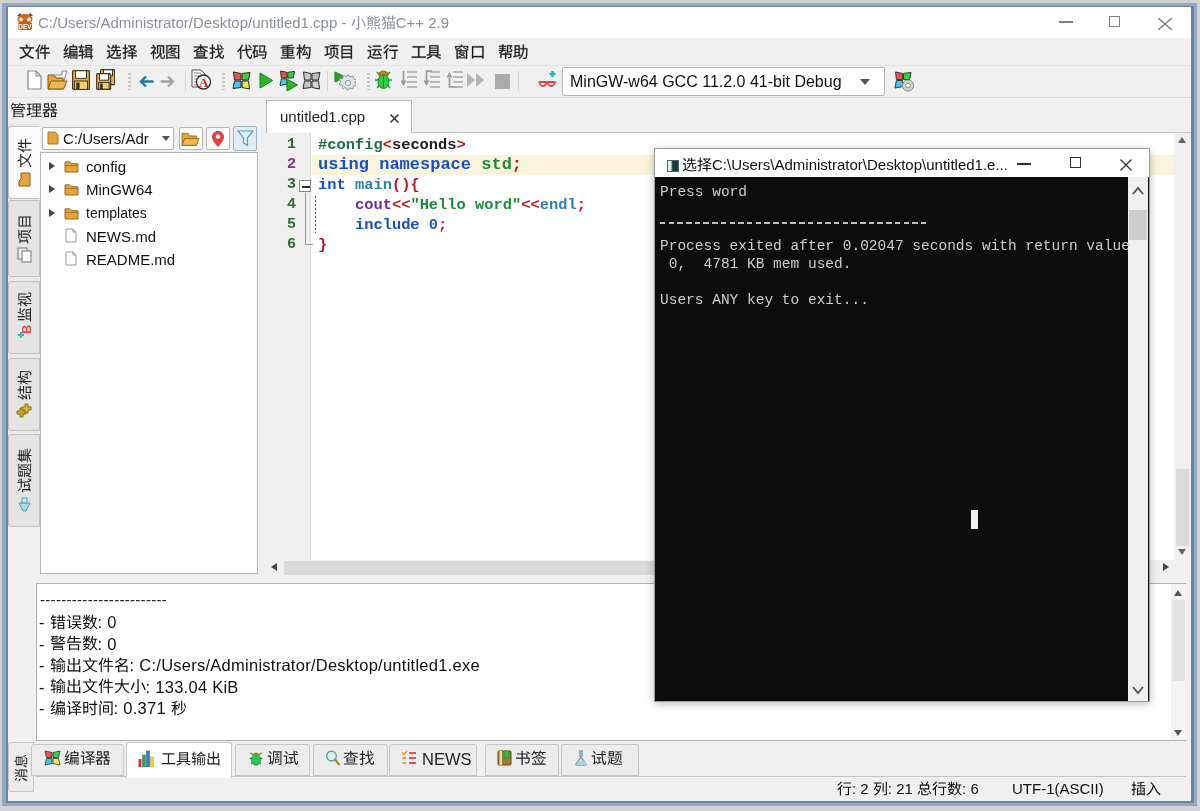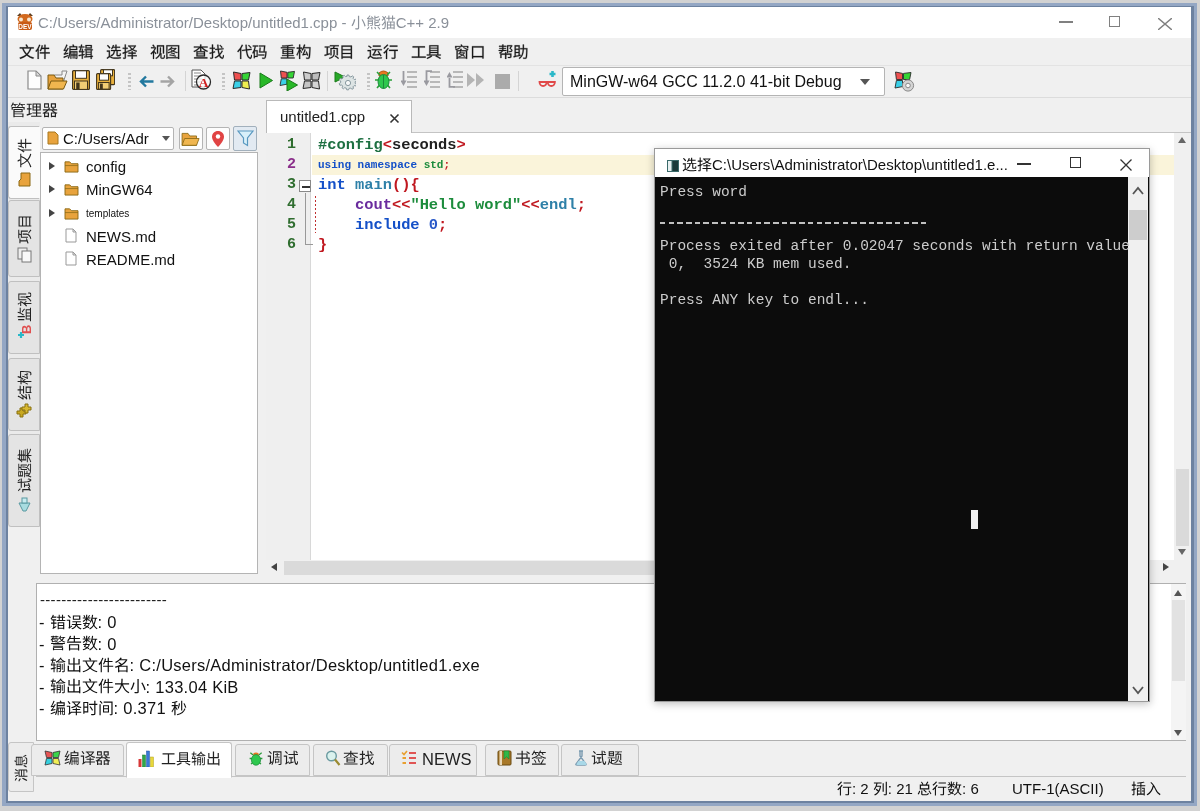--- a/index.html
+++ b/index.html
@@ -347,42 +347,42 @@
 <div class="ab" style="left:64px;top:182.3px;width:15px;height:13px"><svg width="15" height="13" viewBox="0 0 16 14">
       <path d="M1 13 L1 2 L6 2 L8 4 L15 4 L15 13 Z" fill="#e8a33d" stroke="#8a6914"></path>
       <path d="M1 6 H15" stroke="#8a6914" stroke-width="0.8" fill="none"></path>
     </svg></div>
 <div class="ab" style="left:86px;top:179.3px;font-size:15px;color:#111;white-space:nowrap;line-height:21px">MinGW64</div>
 <div class="ab" style="left:49px;top:208.60000000000002px;width:0;height:0;border-top:4.5px solid transparent;border-bottom:4.5px solid transparent;border-left:6px solid #444"></div>
 <div class="ab" style="left:64px;top:205.60000000000002px;width:15px;height:13px"><svg width="15" height="13" viewBox="0 0 16 14">
       <path d="M1 13 L1 2 L6 2 L8 4 L15 4 L15 13 Z" fill="#e8a33d" stroke="#8a6914"></path>
       <path d="M1 6 H15" stroke="#8a6914" stroke-width="0.8" fill="none"></path>
     </svg></div>
-<div class="ab" style="left:86px;top:202.60000000000002px;font-size:10px;color:#111;white-space:nowrap;line-height:21px">templates</div>
+<div class="ab" style="left:86px;top:202.60000000000002px;font-size:14px;color:#111;white-space:nowrap;line-height:21px">templates</div>
 <div class="ab" style="left:65px;top:227.90000000000003px;width:12px;height:15px"><svg width="12" height="15" viewBox="0 0 12 15">
       <path d="M1 1 h7 l3 3 v10 h-10 z" fill="#fff" stroke="#999"></path>
       <path d="M8 1 l3 3 h-3 z" fill="#e8e8e8" stroke="#999"></path>
     </svg></div>
 <div class="ab" style="left:86px;top:225.90000000000003px;font-size:15px;color:#111;white-space:nowrap;line-height:21px">NEWS.md</div>
 <div class="ab" style="left:65px;top:251.20000000000005px;width:12px;height:15px"><svg width="12" height="15" viewBox="0 0 12 15">
       <path d="M1 1 h7 l3 3 v10 h-10 z" fill="#fff" stroke="#999"></path>
       <path d="M8 1 l3 3 h-3 z" fill="#e8e8e8" stroke="#999"></path>
     </svg></div>
 <div class="ab" style="left:86px;top:249.20000000000005px;font-size:15px;color:#111;white-space:nowrap;line-height:21px">README.md</div>
 <div class="ab" style="left:266px;top:100px;width:146px;height:33px;background:#fff;border:1px solid #b9b9b9;border-bottom:none"></div>
 <div class="ab" style="left:280px;top:108px;font-size:15px;color:#222;white-space:nowrap">untitled1.cpp</div>
 <div class="ab" style="left:389px;top:110px;width:12px;height:12px"><svg width="11" height="11">
       <path d="M1.5 1.5 L9.5 9.5 M9.5 1.5 L1.5 9.5" stroke="#333" stroke-width="1.6"></path>
     </svg></div>
 <div class="ab" style="left:266px;top:133px;width:908px;height:427px;background:#fff"></div>
 <div class="ab" style="left:412px;top:132px;width:779px;height:1px;background:#c4c4c4"></div>
 <div class="ab" style="left:266px;top:133px;width:45px;height:427px;background:#efefef;border-right:1px solid #d8d8d8"></div>
 <div class="ab" style="left:312px;top:155px;width:862px;height:20px;background:#faf4da"></div>
 <div class="ab" style="left:318px;top:135px;font-family:'Liberation Mono',monospace;font-size:15.4px;font-weight:bold;line-height:20px;white-space:pre"><span style="color:#1e7042">#config</span><span style="color:#c01820">&lt;</span><span style="color:#202020">seconds</span><span style="color:#c01820">&gt;</span></div>
-<div class="ab" style="left:318px;top:155px;font-family:'Liberation Mono',monospace;font-size:11px;font-weight:bold;line-height:20px;white-space:pre"><span style="color:#1450c8">using namespace</span><span style="color:#202020"> </span><span style="color:#1c8c3c">std</span><span style="color:#c01820">;</span></div>
+<div class="ab" style="left:318px;top:155px;font-family:'Liberation Mono',monospace;font-size:17px;font-weight:bold;line-height:20px;white-space:pre"><span style="color:#1450c8">using namespace</span><span style="color:#202020"> </span><span style="color:#1c8c3c">std</span><span style="color:#c01820">;</span></div>
 <div class="ab" style="left:318px;top:175px;font-family:'Liberation Mono',monospace;font-size:15.4px;font-weight:bold;line-height:20px;white-space:pre"><span style="color:#1450c8">int</span><span style="color:#202020"> </span><span style="color:#2e80a8">main</span><span style="color:#c01820">(){</span></div>
 <div class="ab" style="left:318px;top:195px;font-family:'Liberation Mono',monospace;font-size:15.4px;font-weight:bold;line-height:20px;white-space:pre"><span style="color:#202020">    </span><span style="color:#6a2c9e">cout</span><span style="color:#c01820">&lt;&lt;</span><span style="color:#1c8c3c">"Hello word"</span><span style="color:#c01820">&lt;&lt;</span><span style="color:#2e80a8">endl</span><span style="color:#c01820">;</span></div>
 <div class="ab" style="left:318px;top:215px;font-family:'Liberation Mono',monospace;font-size:15.4px;font-weight:bold;line-height:20px;white-space:pre"><span style="color:#202020">    </span><span style="color:#1450c8">include</span><span style="color:#202020"> </span><span style="color:#2858c8">0</span><span style="color:#c01820">;</span></div>
 <div class="ab" style="left:318px;top:235px;font-family:'Liberation Mono',monospace;font-size:15.4px;font-weight:bold;line-height:20px;white-space:pre"><span style="color:#c01820">}</span></div>
 <div class="ab" style="left:269px;top:135px;font-family:'Liberation Mono',monospace;font-size:15px;font-weight:bold;line-height:20px;text-align:right;width:27px;color:#2f6d2f">1</div>
 <div class="ab" style="left:269px;top:155px;font-family:'Liberation Mono',monospace;font-size:15px;font-weight:bold;line-height:20px;text-align:right;width:27px;color:#8b2f8b">2</div>
 <div class="ab" style="left:269px;top:175px;font-family:'Liberation Mono',monospace;font-size:15px;font-weight:bold;line-height:20px;text-align:right;width:27px;color:#2f6d2f">3</div>
 <div class="ab" style="left:269px;top:195px;font-family:'Liberation Mono',monospace;font-size:15px;font-weight:bold;line-height:20px;text-align:right;width:27px;color:#2f6d2f">4</div>
 <div class="ab" style="left:269px;top:215px;font-family:'Liberation Mono',monospace;font-size:15px;font-weight:bold;line-height:20px;text-align:right;width:27px;color:#2f6d2f">5</div>
 <div class="ab" style="left:269px;top:235px;font-family:'Liberation Mono',monospace;font-size:15px;font-weight:bold;line-height:20px;text-align:right;width:27px;color:#2f6d2f">6</div>
@@ -585,14 +585,14 @@
 <div class="ab" style="left:1128px;top:181px;width:20px;height:20px"><svg width="20" height="20">
       <path d="M5 13 L10 7 L15 13" fill="none" stroke="#555" stroke-width="1.8"></path>
     </svg></div>
 <div class="ab" style="left:1129px;top:210px;width:18px;height:30px;background:#cdcdcd"></div>
 <div class="ab" style="left:1128px;top:680px;width:20px;height:20px"><svg width="20" height="20">
       <path d="M5 7 L10 13 L15 7" fill="none" stroke="#555" stroke-width="1.8"></path>
     </svg></div>
 <div class="ab" style="left:660px;top:183px;font-family:'Liberation Mono',monospace;font-size:14.5px;line-height:18px;color:#cccccc;white-space:pre">Press word</div>
 <div class="ab" style="left:660px;top:222px;width:270px;height:2.2px;background:repeating-linear-gradient(90deg,#c0c0c0 0 5.5px,transparent 5.5px 8.7px)"></div>
 <div class="ab" style="left:660px;top:237px;font-family:'Liberation Mono',monospace;font-size:14.5px;line-height:18px;color:#cccccc;white-space:pre">Process exited after 0.02047 seconds with return value</div>
-<div class="ab" style="left:660px;top:255px;font-family:'Liberation Mono',monospace;font-size:14.5px;line-height:18px;color:#cccccc;white-space:pre"> 0,  3524 KB mem used.</div>
-<div class="ab" style="left:660px;top:291px;font-family:'Liberation Mono',monospace;font-size:14.5px;line-height:18px;color:#cccccc;white-space:pre">Press ANY key to endl...</div>
+<div class="ab" style="left:660px;top:255px;font-family:'Liberation Mono',monospace;font-size:14.5px;line-height:18px;color:#cccccc;white-space:pre"> 0,  4781 KB mem used.</div>
+<div class="ab" style="left:660px;top:291px;font-family:'Liberation Mono',monospace;font-size:14.5px;line-height:18px;color:#cccccc;white-space:pre">Users ANY key to exit...</div>
 <div class="ab" style="left:971px;top:510px;width:7px;height:19px;background:#f0f0f0"></div>
 </body></html>

